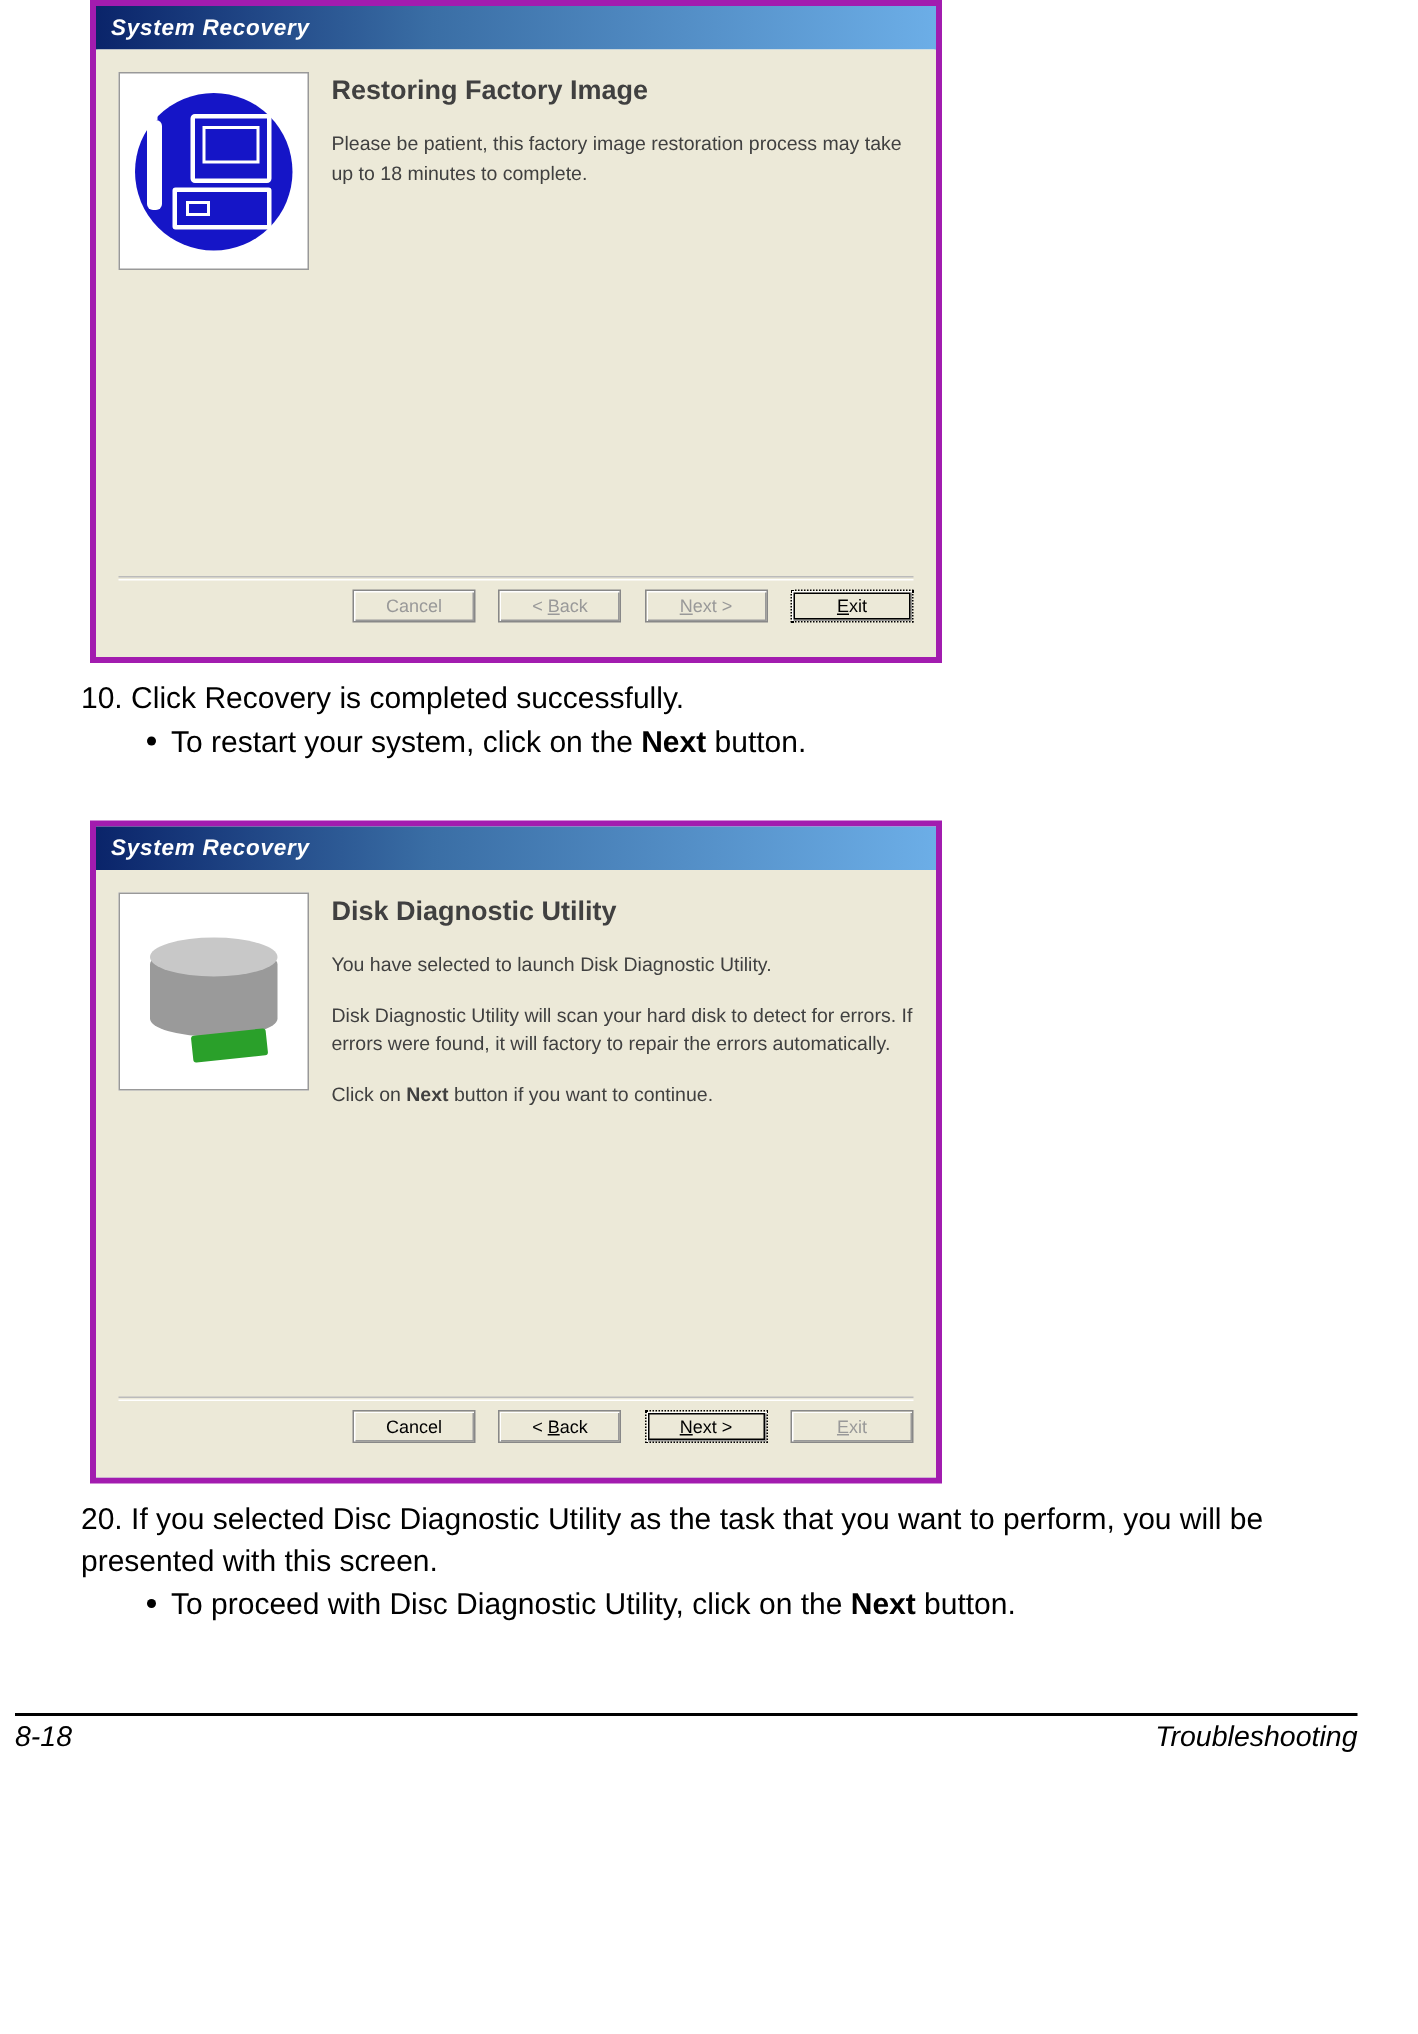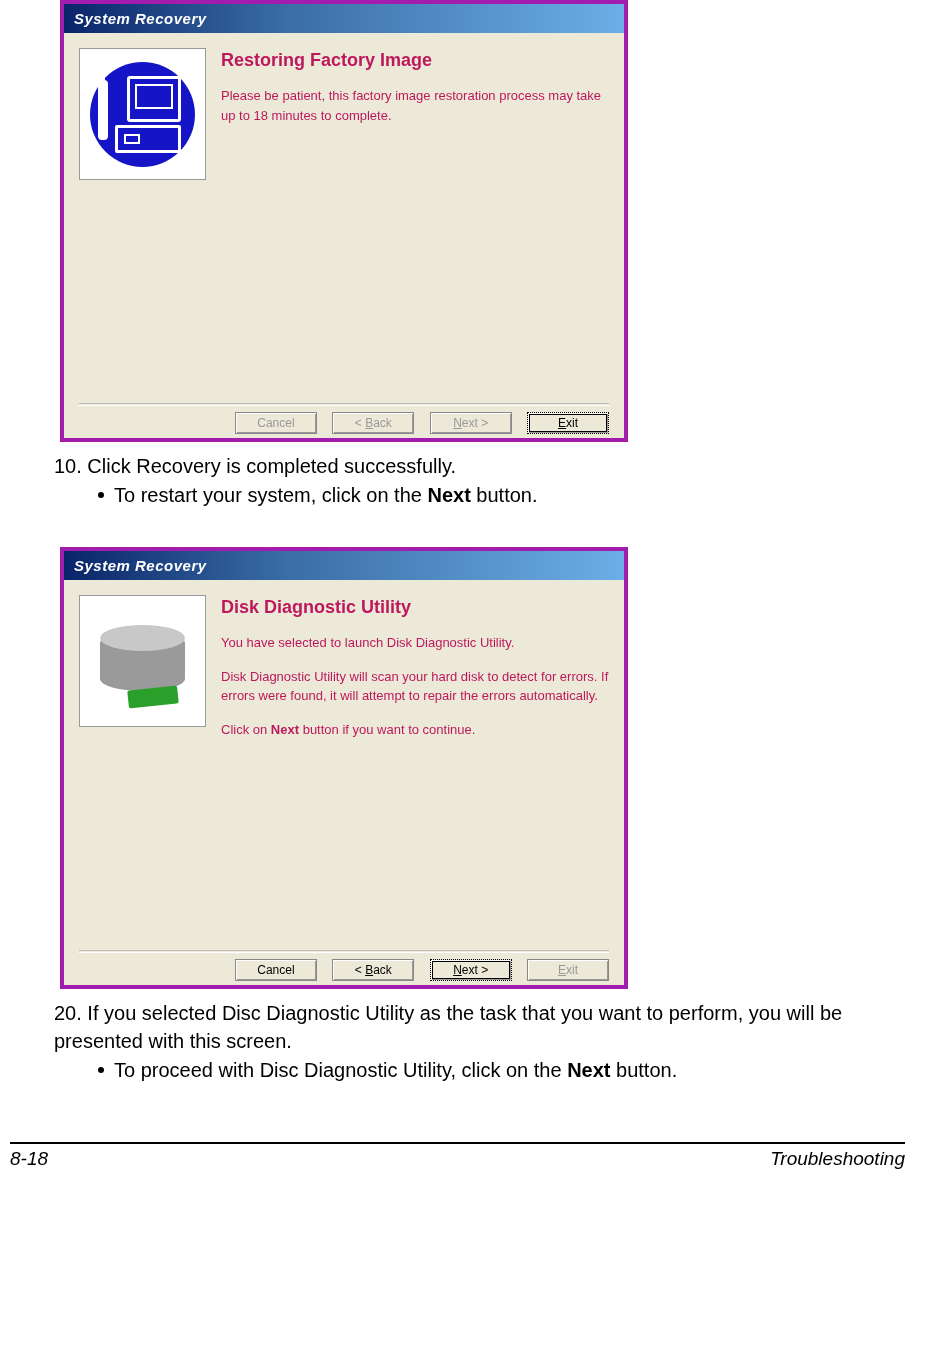--- a/index.html
+++ b/index.html
@@ -130,41 +130,41 @@
   .hdd-green {
     position: absolute;
     left: 38px; bottom: 8px;
     width: 50px; height: 18px;
     background: #2aa02a;
     border-radius: 2px;
     transform: rotate(-6deg);
   }
   .dlg-text {
     flex: 1;
-    color: #be185d;
+    color: #404040;
   }
   .dlg-heading {
     font-family: Tahoma, Arial, sans-serif;
     font-weight: bold;
     font-size: 18px;
     margin: 2px 0 15px 0;
   }
   .dlg-para {
     font-size: 13px;
     line-height: 1.5;
     margin: 0 0 14px 0;
   }
   .dlg-mid {
     margin: 40px 0 0 70px;
     font-size: 12px;
     line-height: 1.4;
   }
   .btn-row {
     position: absolute;
-    bottom: 4px;
+    bottom: 23px;
     right: 15px;
     left: 15px;
     padding-top: 10px;
     border-top: 1px solid #bbb;
     text-align: right;
   }
   .hr-inset{
     border-top:1px solid #fff;
     margin-top:-9px;
     margin-bottom:6px;
@@ -267,21 +267,21 @@
         <div class="icon-box">
           <div class="hdd-icon">
             <div class="hdd-cyl"></div>
             <div class="hdd-top"></div>
             <div class="hdd-green"></div>
           </div>
         </div>
         <div class="dlg-text">
           <div class="dlg-heading">Disk Diagnostic Utility</div>
           <div class="dlg-para">You have selected to launch Disk Diagnostic Utility.</div>
-          <div class="dlg-para">Disk Diagnostic Utility will scan your hard disk to detect for errors. If errors were found, it will attempt to repair the errors automatically.</div>
+          <div class="dlg-para">Disk Diagnostic Utility will scan your hard disk to detect for errors. If errors were found, it will factory to repair the errors automatically.</div>
           <div class="dlg-para">
             <span>Click on </span><b>Next</b><span> button if you want to continue.</span>
           </div>
         </div>
       </div>
       <div class="btn-row">
         <div class="hr-inset"></div>
         <span class="btn">Cancel</span>
         <span class="btn"><span>&lt; </span><u class="ak">B</u><span>ack</span></span>
         <span class="btn focused"><u class="ak">N</u><span>ext &gt;</span></span>

